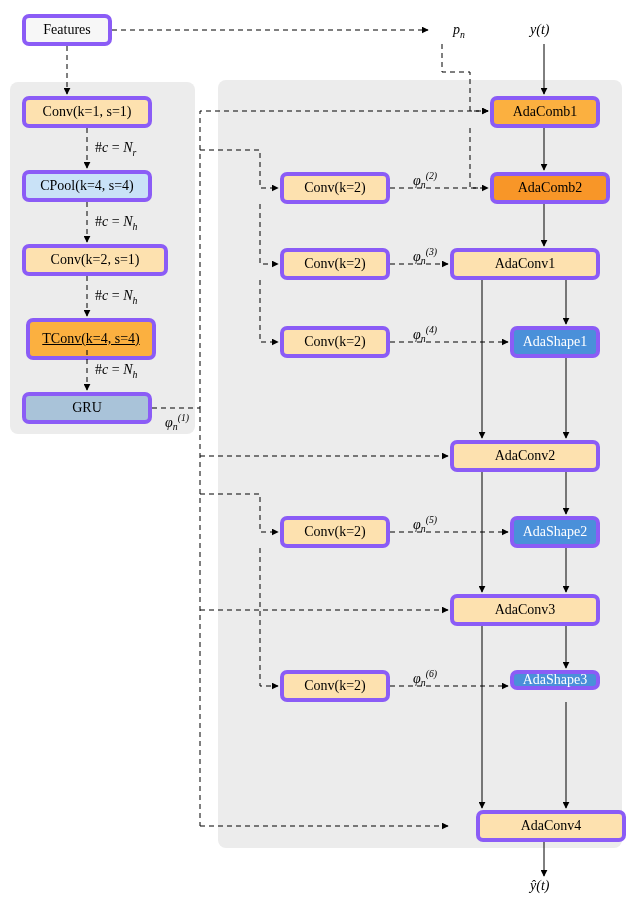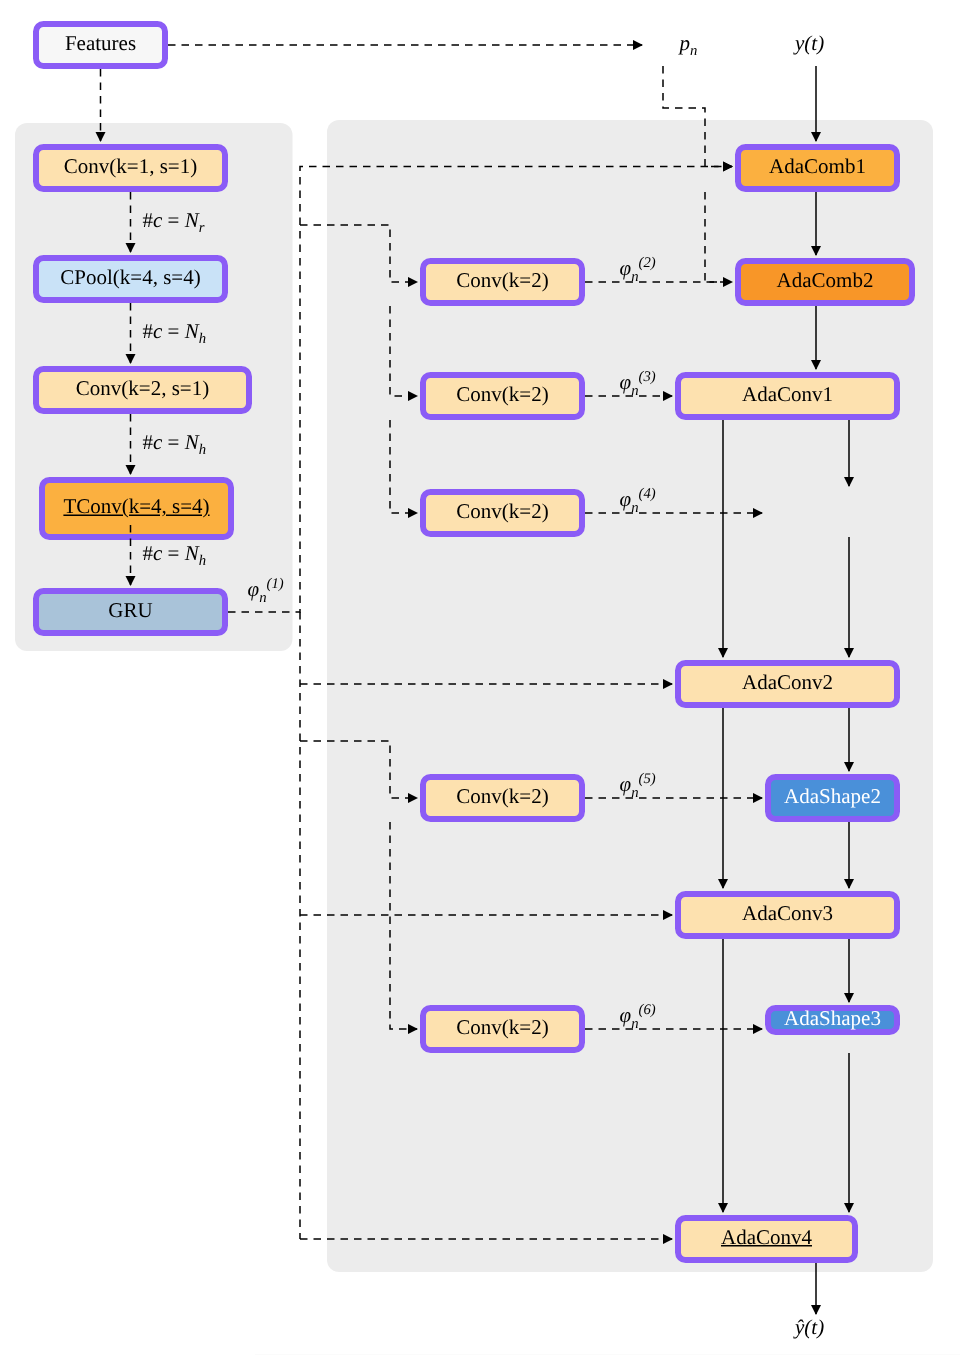--- a/index.html
+++ b/index.html
@@ -75,36 +75,37 @@
 
   <div class="block conv" style="left:280px; top:172px; width:110px; height:32px;">Conv(k=2)</div>
   <div class="block conv" style="left:280px; top:248px; width:110px; height:32px;">Conv(k=2)</div>
   <div class="block conv" style="left:280px; top:326px; width:110px; height:32px;">Conv(k=2)</div>
   <div class="block conv" style="left:280px; top:516px; width:110px; height:32px;">Conv(k=2)</div>
   <div class="block conv" style="left:280px; top:670px; width:110px; height:32px;">Conv(k=2)</div>
 
   <div class="block ada-comb1" style="left:490px; top:96px; width:110px; height:32px;">AdaComb1</div>
   <div class="block ada-comb2" style="left:490px; top:172px; width:120px; height:32px;">AdaComb2</div>
   <div class="block ada-light" style="left:450px; top:248px; width:150px; height:32px;">AdaConv1</div>
+  <div class="block ada-shape" style="left:510px; top:326px; width:90px; height:32px;">AdaShape1</div>
   <div class="block ada-light" style="left:450px; top:440px; width:150px; height:32px;">AdaConv2</div>
   <div class="block ada-shape" style="left:510px; top:516px; width:90px; height:32px;">AdaShape2</div>
   <div class="block ada-light" style="left:450px; top:594px; width:150px; height:32px;">AdaConv3</div>
   <div class="block ada-shape" style="left:510px; top:670px; width:90px; height:20px;">AdaShape3</div>
-  <div class="block ada-light" style="left:450px; top:810px; width:122px; height:32px;text-decoration:underline;">AdaConv4</div>
+  <div class="block ada-light" style="left:476px; top:810px; width:150px; height:32px;">AdaConv4</div>
 
   <div class="label ital" style="left:530px; top:22px;">y(t)</div>
   <div class="label ital" style="left:453px; top:22px;"><span class="ital">p</span><span class="sub ital">n</span></div>
   <div class="label ital" style="left:530px; top:878px;">ŷ(t)</div>
 
   <div class="label" style="left:95px; top:140px;">#<span class="ital">c</span> = <span class="ital">N</span><span class="sub ital">r</span></div>
   <div class="label" style="left:95px; top:214px;">#<span class="ital">c</span> = <span class="ital">N</span><span class="sub ital">h</span></div>
   <div class="label" style="left:95px; top:288px;">#<span class="ital">c</span> = <span class="ital">N</span><span class="sub ital">h</span></div>
   <div class="label" style="left:95px; top:362px;">#<span class="ital">c</span> = <span class="ital">N</span><span class="sub ital">h</span></div>
 
-  <div class="label ital" style="left:165px; top:384px;text-align:right;"><span>φ</span><span class="sub">n</span><span class="sup">(1)</span></div>
+  <div class="label ital" style="left:165px; top:412px;text-align:right;"><span>φ</span><span class="sub">n</span><span class="sup">(1)</span></div>
   <div class="label ital" style="left:413px; top:170px;"><span>φ</span><span class="sub">n</span><span class="sup">(2)</span></div>
   <div class="label ital" style="left:413px; top:246px;"><span>φ</span><span class="sub">n</span><span class="sup">(3)</span></div>
   <div class="label ital" style="left:413px; top:324px;"><span>φ</span><span class="sub">n</span><span class="sup">(4)</span></div>
   <div class="label ital" style="left:413px; top:514px;"><span>φ</span><span class="sub">n</span><span class="sup">(5)</span></div>
   <div class="label ital" style="left:413px; top:668px;"><span>φ</span><span class="sub">n</span><span class="sup">(6)</span></div>
 
   <svg class="wires" viewBox="0 0 640 903">
     <defs>
       <marker id="arr" viewBox="0 0 10 10" refX="9" refY="5" markerWidth="7" markerHeight="7" orient="auto-start-reverse">
         <path d="M 0 0 L 10 5 L 0 10 z" fill="#000"></path>

